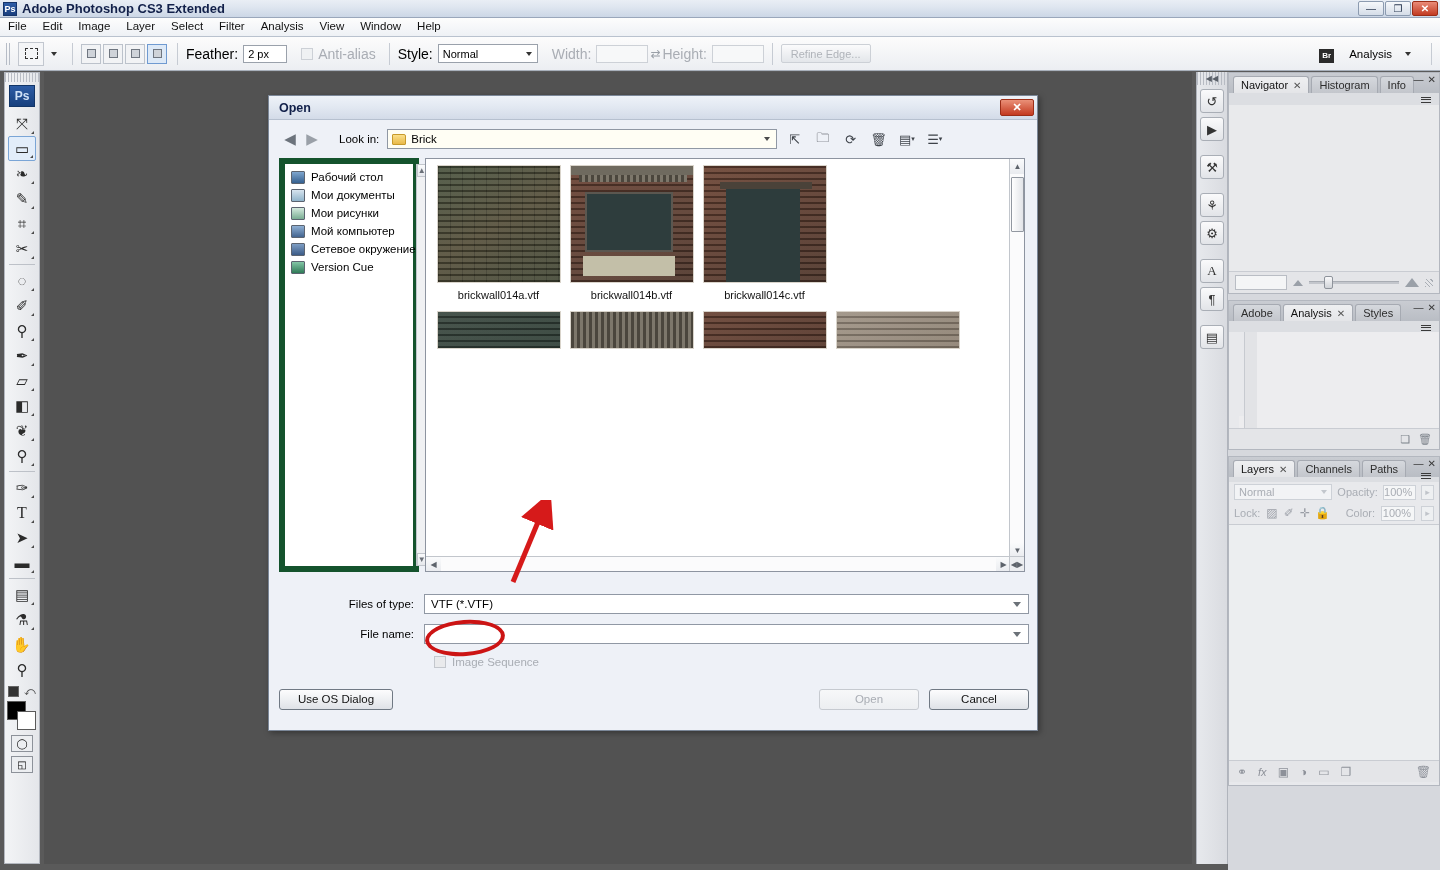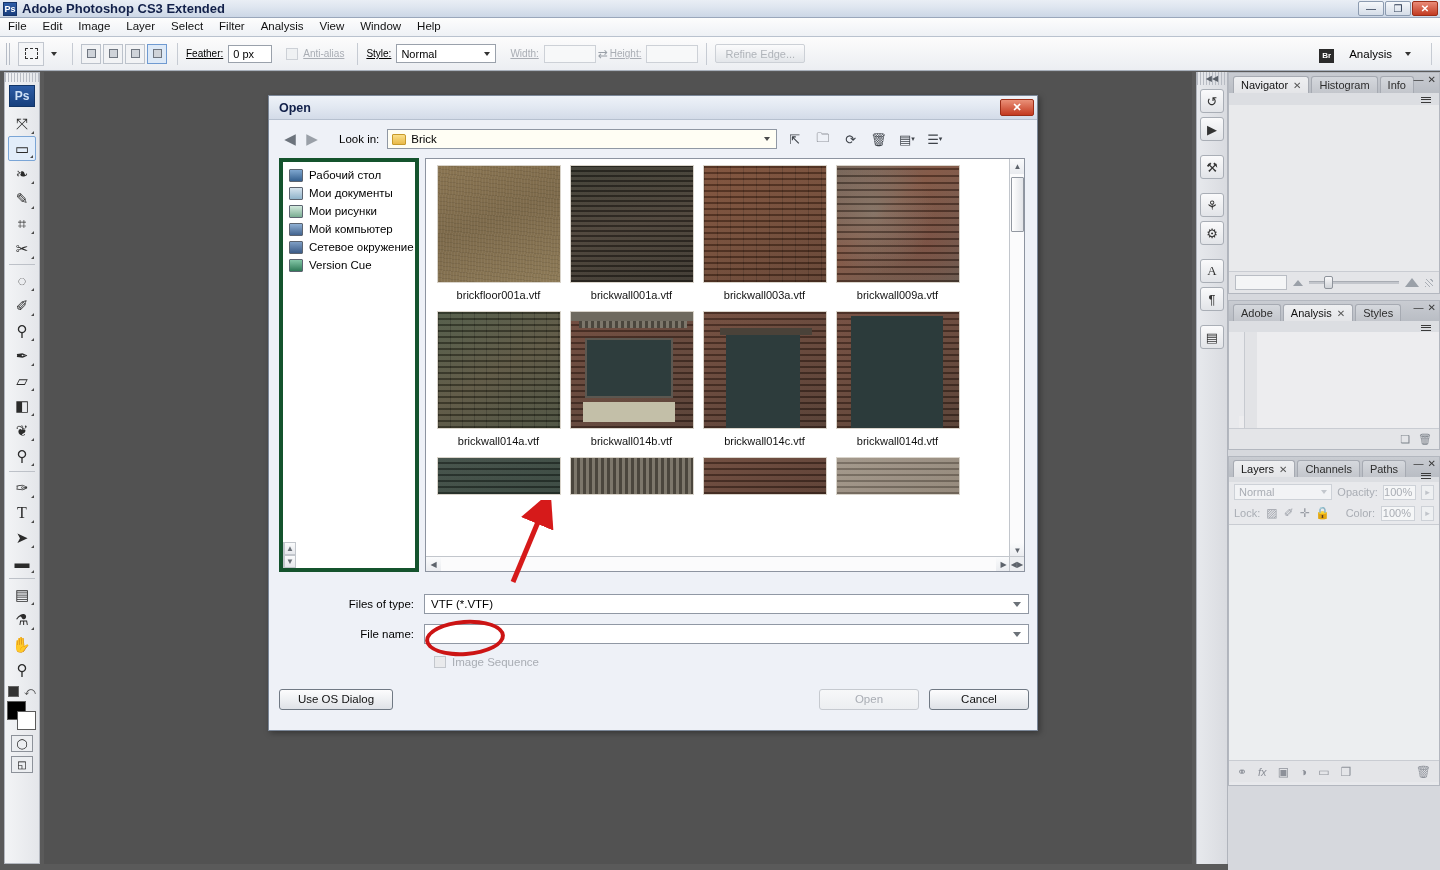--- a/index.html
+++ b/index.html
@@ -55,21 +55,21 @@
     margin-right:6px;}
   .opt-tool{ width:26px;height:24px;border:1px solid #c2c7cf;background:#f4f5f7;
     display:flex;align-items:center;justify-content:center;}
   .marquee-ico{ width:13px;height:11px;border:1px dashed #333;}
   .tri-down{ width:0;height:0;border-left:3.5px solid transparent;border-right:3.5px solid transparent;border-top:4px solid #333; margin:0 7px;}
   .opt-sep{ width:1px;height:22px;background:#c6cbd3;margin:0 8px;}
   .sel-mode{ width:20px;height:20px;border:1px solid #bcc2cb;background:#f2f3f5;margin-right:2px;
     display:flex;align-items:center;justify-content:center;}
   .sel-mode.active{ border:1px solid #6f9ad1; background:#dde9f7;}
   .sq{ width:9px;height:9px;border:1px solid #6f7680;background:#cfd3d9;}
-  .opt-label{ font-size:10px;margin-right:5px;text-decoration:underline;}
+  .opt-label{ font-size:14px;margin-right:5px;}
   .opt-label.dim{ color:#a9adb4;}
   .opt-input{ height:18px;border:1px solid #9aa1ab;background:#fff;font-size:11px;
     padding:1px 4px; display:flex;align-items:center;}
   .opt-input.dim{ border-color:#cdd1d7;background:#f7f8f9;color:#b9bdc3;}
   .opt-select{ height:19px;border:1px solid #9aa1ab;background:#fff;font-size:11px;
     display:flex;align-items:center;padding:0 4px; min-width:96px; position:relative;}
   .opt-select .tri-down{ position:absolute;right:5px;margin:0;}
   .btn-3d{ height:19px;border:1px solid #a5abb4;border-radius:2px;
     background:linear-gradient(to bottom,#fbfbfc,#e3e6ea);
     display:flex;align-items:center;justify-content:center;padding:0 9px;font-size:11px;}
@@ -198,23 +198,22 @@
     flex:0 0 390px;height:20px;border:1px solid #9098a4;background:#fffef4;
     display:flex;align-items:center;padding:0 4px;position:relative;font-size:11.5px;
   }
   #lookin .folder{ width:14px;height:11px;margin-right:5px;
     background:linear-gradient(to bottom,#fbe08a,#e8b94a);border:1px solid #c79a2c;border-radius:1px 2px 1px 1px;}
   #lookin .tri-down{ position:absolute;right:6px;margin:0;border-top-color:#4a4a4a;}
   .tbtn{ width:21px;height:20px;margin-left:7px;display:flex;align-items:center;justify-content:center;
      font-size:13px;color:#3d4249;}
   #dlg-main{ position:absolute;left:10px;top:62px;width:750px;height:418px;display:flex;}
   #places{
-    width:140px;height:414px;background:#fff;border:4px solid #14532d;
+    width:140px;height:414px;background:#fff;border:6px solid #14532d;
     display:flex;
-    flex-direction:column;
   }
   #places-list{ flex:1;padding:4px 0;}
   .place{ display:flex;align-items:center;height:18px;padding-left:6px;font-size:11.5px;gap:6px;white-space:nowrap;overflow:hidden;}
   .place-ico{ width:14px;height:13px;border:1px solid #5c6470;border-radius:1px;flex:none;}
   #places-sb{ width:13px;background:#f0f1f3;border-left:1px solid #c2c6cc;display:flex;flex-direction:column;}
   .sb-btn{ height:13px;display:flex;align-items:center;justify-content:center;font-size:8px;color:#6a7078;
     background:linear-gradient(to bottom,#fafbfc,#e6e8ec);border:1px solid #c2c6cc;}
   #filelist-wrap{ margin-left:6px;width:600px;height:414px;background:#fff;border:1px solid #8d94a0;
      position:relative;overflow:hidden;}
   #filegrid{ position:absolute;left:0;top:6px;width:570px;padding-left:6px;}
@@ -304,21 +303,21 @@
     </div>
   <div class="sel-mode">
       <div class="sq"></div>
     </div>
   <div class="sel-mode active">
       <div class="sq"></div>
     </div>
 
   <div class="opt-sep"></div>
   <div class="opt-label">Feather:</div>
-  <div class="opt-input" style="width:44px">0 px</div>
+  <div class="opt-input" style="width:44px">2 px</div>
 
   <div style="width:14px"></div>
   <div style="width:12px;height:12px;border:1px solid #ccd0d6;background:#eff1f3;margin-right:5px"></div>
   <div class="opt-label dim">Anti-alias</div>
 
   <div class="opt-sep"></div>
   <div class="opt-label">Style:</div>
   <div class="opt-select" style="width:100px">
     <span>Normal</span>
     <div class="tri-down"></div>
@@ -711,50 +710,20 @@
       <div id="places-sb">
         <div class="sb-btn">▲</div>
         <div style="flex:1"></div>
         <div class="sb-btn">▼</div>
       </div>
     </div>
 
     <div id="filelist-wrap">
       <div id="filegrid">
 
-        <div class="frow">
-          <div class="fcell">
-            <div class="thumb" style="background:
-                   repeating-linear-gradient(93deg, rgba(255,255,255,.05) 0 1px, transparent 1px 3px),
-                   repeating-linear-gradient(7deg, rgba(0,0,0,.08) 0 1px, transparent 1px 4px),
-                   linear-gradient(160deg,#8a7552 0%,#7d6a4b 45%,#8d7a57 100%);"></div>
-            <div class="fname">brickfloor001a.vtf</div>
-          </div>
-          <div class="fcell">
-            <div class="thumb" style="background:
-                   repeating-linear-gradient(0deg, rgba(0,0,0,.35) 0 2px, rgba(255,255,255,.05) 2px 5px),
-                   linear-gradient(170deg,#3b3a30 0%,#4a4036 50%,#3a352c 100%);"></div>
-            <div class="fname">brickwall001a.vtf</div>
-          </div>
-          <div class="fcell">
-            <div class="thumb" style="background:
-                   repeating-linear-gradient(0deg, rgba(0,0,0,.28) 0 2px, rgba(255,255,255,.07) 2px 6px),
-                   repeating-linear-gradient(90deg, rgba(0,0,0,.18) 0 1px, transparent 1px 13px),
-                   linear-gradient(150deg,#7a4a33 0%,#6e4530 50%,#5e3c2b 100%);"></div>
-            <div class="fname">brickwall003a.vtf</div>
-          </div>
-          <div class="fcell">
-            <div class="thumb" style="background:
-                   repeating-linear-gradient(0deg, rgba(0,0,0,.3) 0 2px, rgba(255,255,255,.08) 2px 7px),
-                   radial-gradient(circle at 30% 40%, rgba(130,140,130,.45), transparent 55%),
-                   radial-gradient(circle at 75% 70%, rgba(120,60,45,.5), transparent 50%),
-                   linear-gradient(140deg,#6d5a4d 0%,#7c4d3a 40%,#5d5247 100%);"></div>
-            <div class="fname">brickwall009a.vtf</div>
-          </div>
-        </div>
 
         <div class="frow">
           <div class="fcell">
             <div class="thumb" style="background:
                    repeating-linear-gradient(0deg, rgba(0,0,0,.3) 0 2px, rgba(255,255,255,.07) 2px 6px),
                    repeating-linear-gradient(90deg, rgba(0,0,0,.2) 0 1px, transparent 1px 12px),
                    linear-gradient(150deg,#4a5440 0%,#57513c 50%,#454a38 100%);"></div>
             <div class="fname">brickwall014a.vtf</div>
           </div>
           <div class="fcell">
@@ -768,27 +737,20 @@
             <div class="fname">brickwall014b.vtf</div>
           </div>
           <div class="fcell">
             <div class="thumb" style="position:relative;overflow:hidden;
                    background:repeating-linear-gradient(0deg, rgba(0,0,0,.3) 0 2px, rgba(255,255,255,.06) 2px 6px), linear-gradient(150deg,#6e4737 0%,#5d3e31 60%,#50382d 100%);">
               <div style="position:absolute;left:22px;top:22px;width:74px;height:96px;background:#2d3c3c"></div>
               <div style="position:absolute;left:16px;top:16px;width:92px;height:7px;background:#4a4239"></div>
             </div>
             <div class="fname">brickwall014c.vtf</div>
           </div>
-          <div class="fcell">
-            <div class="thumb" style="position:relative;overflow:hidden;
-                   background:repeating-linear-gradient(0deg, rgba(0,0,0,.3) 0 2px, rgba(255,255,255,.06) 2px 6px), linear-gradient(150deg,#70483a 0%,#5f4032 60%,#523a2e 100%);">
-              <div style="position:absolute;left:14px;top:4px;width:92px;height:112px;background:#2c3b3b"></div>
-            </div>
-            <div class="fname">brickwall014d.vtf</div>
-          </div>
         </div>
 
         <div class="frow">
           <div class="fcell">
             <div class="thumb" style="height:38px;background:repeating-linear-gradient(0deg, rgba(0,0,0,.3) 0 2px, rgba(255,255,255,.06) 2px 6px), linear-gradient(150deg,#3d4a42,#33423a)"></div>
           </div>
           <div class="fcell">
             <div class="thumb" style="height:38px;background:repeating-linear-gradient(90deg,#4b463d 0 3px,#7d776b 3px 6px)"></div>
           </div>
           <div class="fcell">

